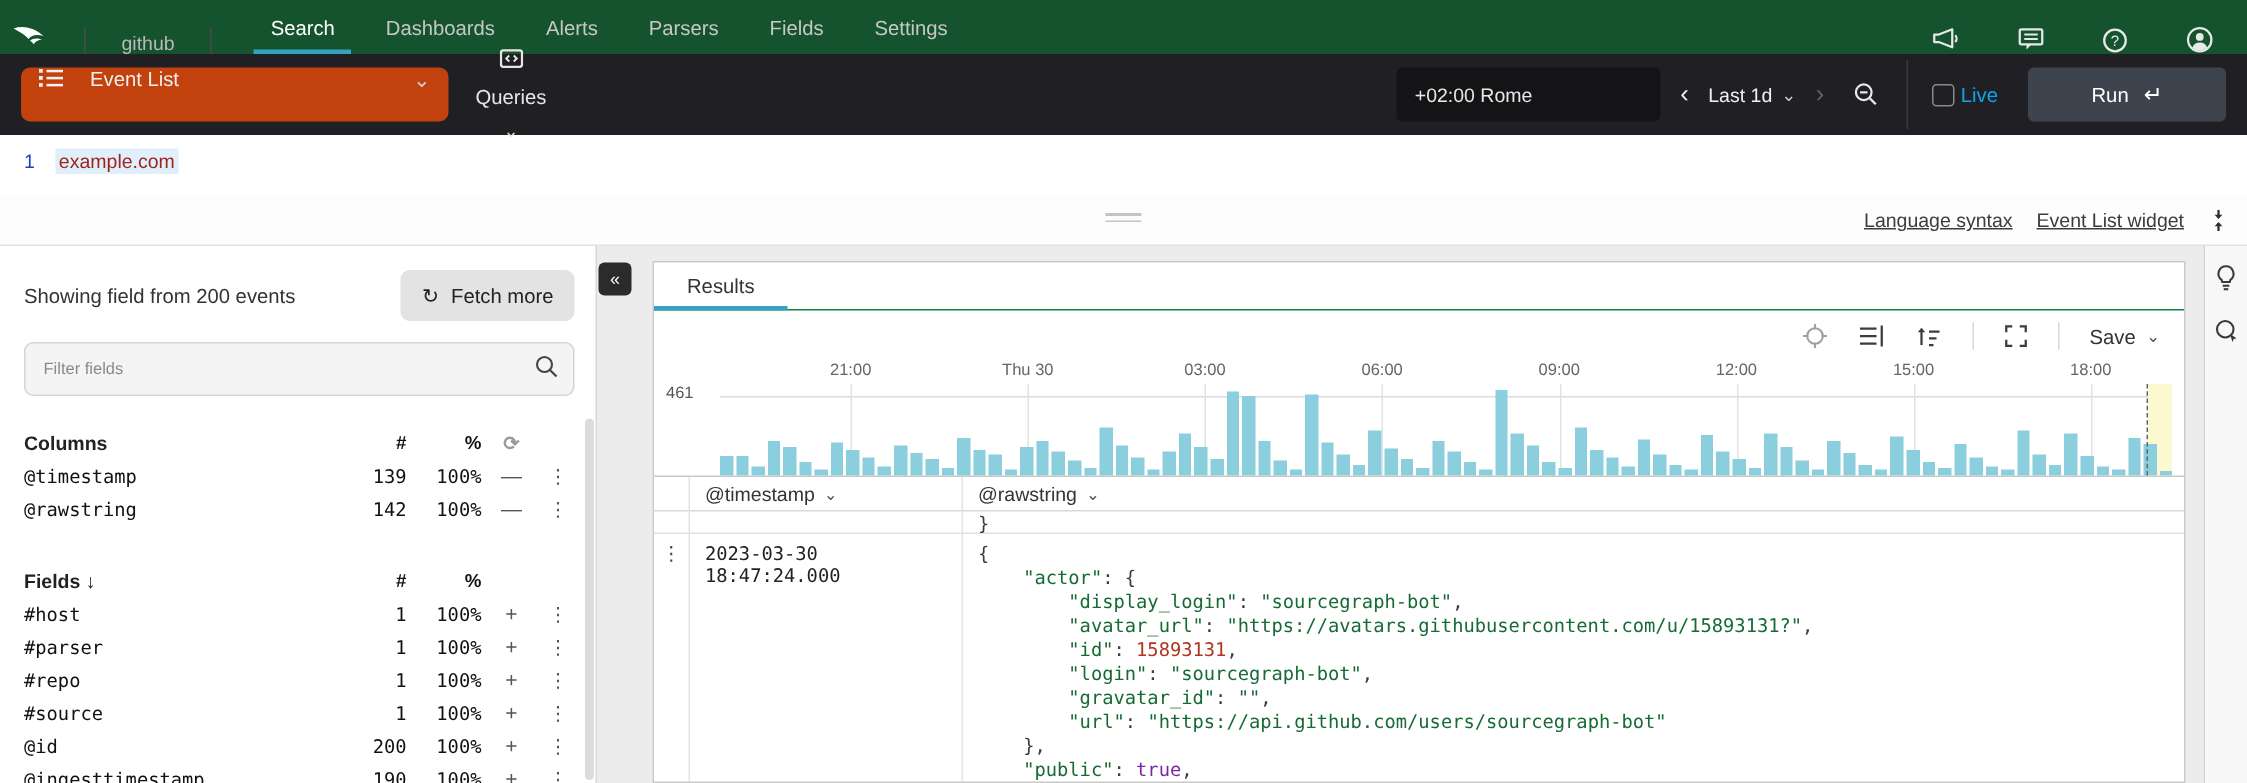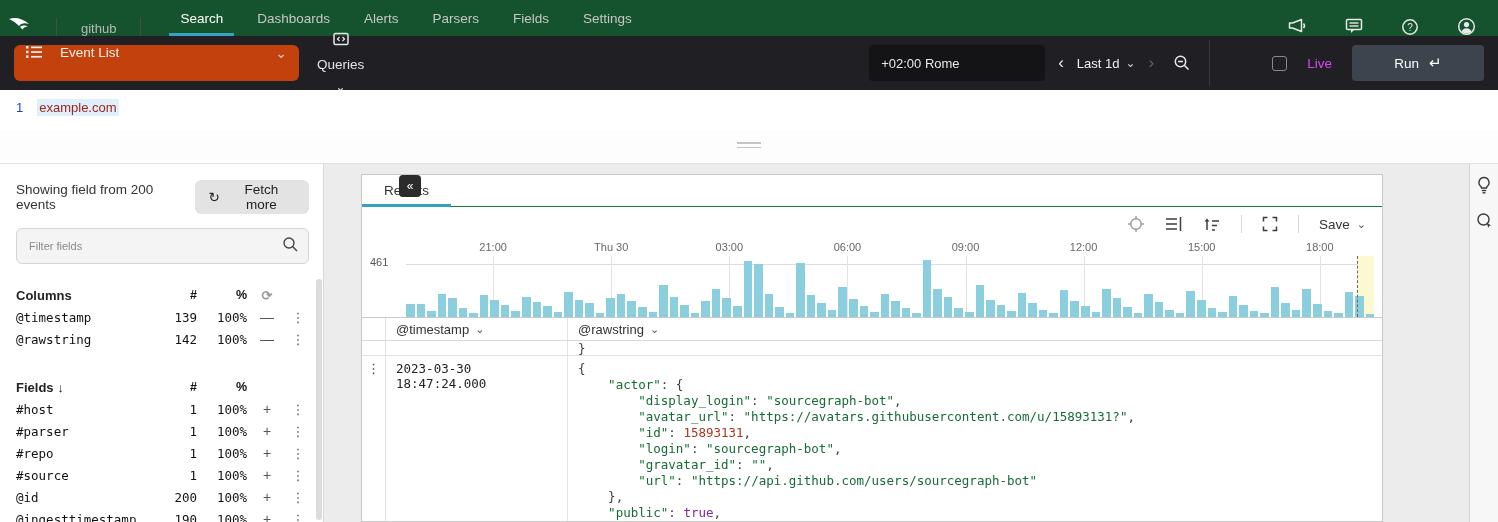--- a/index.html
+++ b/index.html
@@ -29,21 +29,21 @@
   .queries-btn { display:flex; align-items:center; gap:8px; color:#e6e6e6; font-size:13.5px;
     margin-left:18px; cursor:pointer;flex-direction:column; }
   .qb-right { margin-left:auto; display:flex; align-items:center; }
   .tz-box { width:176px; height:36px; background:#141416; border-radius:4px; color:#e8e8e8;
     font-size:13px; display:flex; align-items:center; padding:0 12px; }
   .tnav-btn { color:#efefef; font-size:17px; padding:0 13px; cursor:pointer; }
   .tnav-btn.dim { color:#5a6378; }
   .range-label { color:#f0f0f0; font-size:13px; display:flex; align-items:center; gap:6px; cursor:pointer; }
   .range-label .chev { font-size:12px; color:#cfcfcf; }
   .vdivider { width:1px; height:46px; background:#3a3a3e; margin:0 16px 0 12px; }
-  .live-wrap { display:flex; align-items:center; gap:20px; color:#d946ef; font-size:13.5px; margin-right:20px;margin-left:46px; }
+  .live-wrap { display:flex; align-items:center; gap:4px; color:#0ea5e9; font-size:13.5px; margin-right:20px; }
   .checkbox { width:15px; height:15px; border:1.5px solid #8a8a8a; border-radius:3px; background:transparent; cursor:pointer; }
   .run-btn { width:132px; height:36px; background:#3e444e; border:none; border-radius:4px; color:#fff;
     font-size:13.5px; display:flex; align-items:center; justify-content:center; gap:10px; cursor:pointer; }
   .run-btn .ret { font-size:15px; }
 
   
   .editor { height:40px; background:#fff; padding:10px 0 0 16px; font-size:13px; }
   .editor .lineno { color:#1b43bd; margin-right:14px; }
   .editor .query-text { color:#a0231f; background:#e0f0fa; padding:1px 2px; }
 
@@ -52,21 +52,21 @@
     display:flex; align-items:center; }
   .drag-handle { position:absolute; left:50%; top:12px; transform:translateX(-50%); width:24px; }
   .drag-handle div { height:1.5px; background:#c4c4c4; margin-bottom:3px; }
   .meta-links { margin-left:auto; display:flex; align-items:center; gap:16px; padding-right:12px; }
   .meta-link { font-size:13px; color:#3c3c3c; text-decoration:underline; cursor:pointer; }
   .collapse-v { color:#2e2e2e; cursor:pointer; display:flex; }
 
   
   .main { height:358px; background:#ececec; display:flex; position:relative; }
 
-  .fields-panel { width:324px; background:#fff; border-right:1px solid #d8d8d8; padding:16px 14px 0 16px;
+  .fields-panel { width:398px; background:#fff; border-right:1px solid #d8d8d8; padding:16px 14px 0 16px;
     position:relative; }
   .fp-head { display:flex; align-items:center; justify-content:space-between; }
   .fp-summary { font-size:13.5px; color:#333; }
   .fetch-btn { background:#e3e3e3; border:none; border-radius:6px; height:34px; padding:0 14px;
     font-size:13.5px; color:#222; display:flex; align-items:center; gap:8px; cursor:pointer; }
   .filter-wrap { margin-top:14px; position:relative; }
   .filter-input { width:100%; height:36px; border:1px solid #d5d5d5; border-radius:6px; background:#f4f4f4;
     padding:0 34px 0 12px; font-size:11px; color:#333; outline:none; }
   .filter-input::placeholder { color:#8a8a8a; }
   .filter-mag { position:absolute; right:10px; top:8px; color:#444; }
@@ -243,20 +243,34 @@
 
 <div class="editor mono">
   <span class="lineno">1</span><span class="query-text">example.com</span>
 </div>
 
 <div class="metastrip">
   <div class="drag-handle">
       <div></div>
       <div></div>
     </div>
+  <div class="meta-links">
+    <span class="meta-link">Language syntax</span>
+    <span class="meta-link">Event List widget</span>
+    <span class="collapse-v">
+      <svg width="14" height="16" viewBox="0 0 14 16">
+          <g stroke="#2e2e2e" stroke-width="1.5" fill="#2e2e2e">
+            <line x1="7" y1="1" x2="7" y2="6"></line>
+            <path d="M4.4 4.2 L7 7 L9.6 4.2 z" stroke-width="0"></path>
+            <line x1="7" y1="15" x2="7" y2="10"></line>
+            <path d="M4.4 11.8 L7 9 L9.6 11.8 z" stroke-width="0"></path>
+          </g>
+        </svg>
+    </span>
+  </div>
 </div>
 
 <div class="main">
 
   <div class="fields-panel">
     <div class="fp-head">
       <span class="fp-summary">Showing field from 200 events</span>
       <button class="fetch-btn">
         <span>↻</span>
         <span>Fetch more</span>

